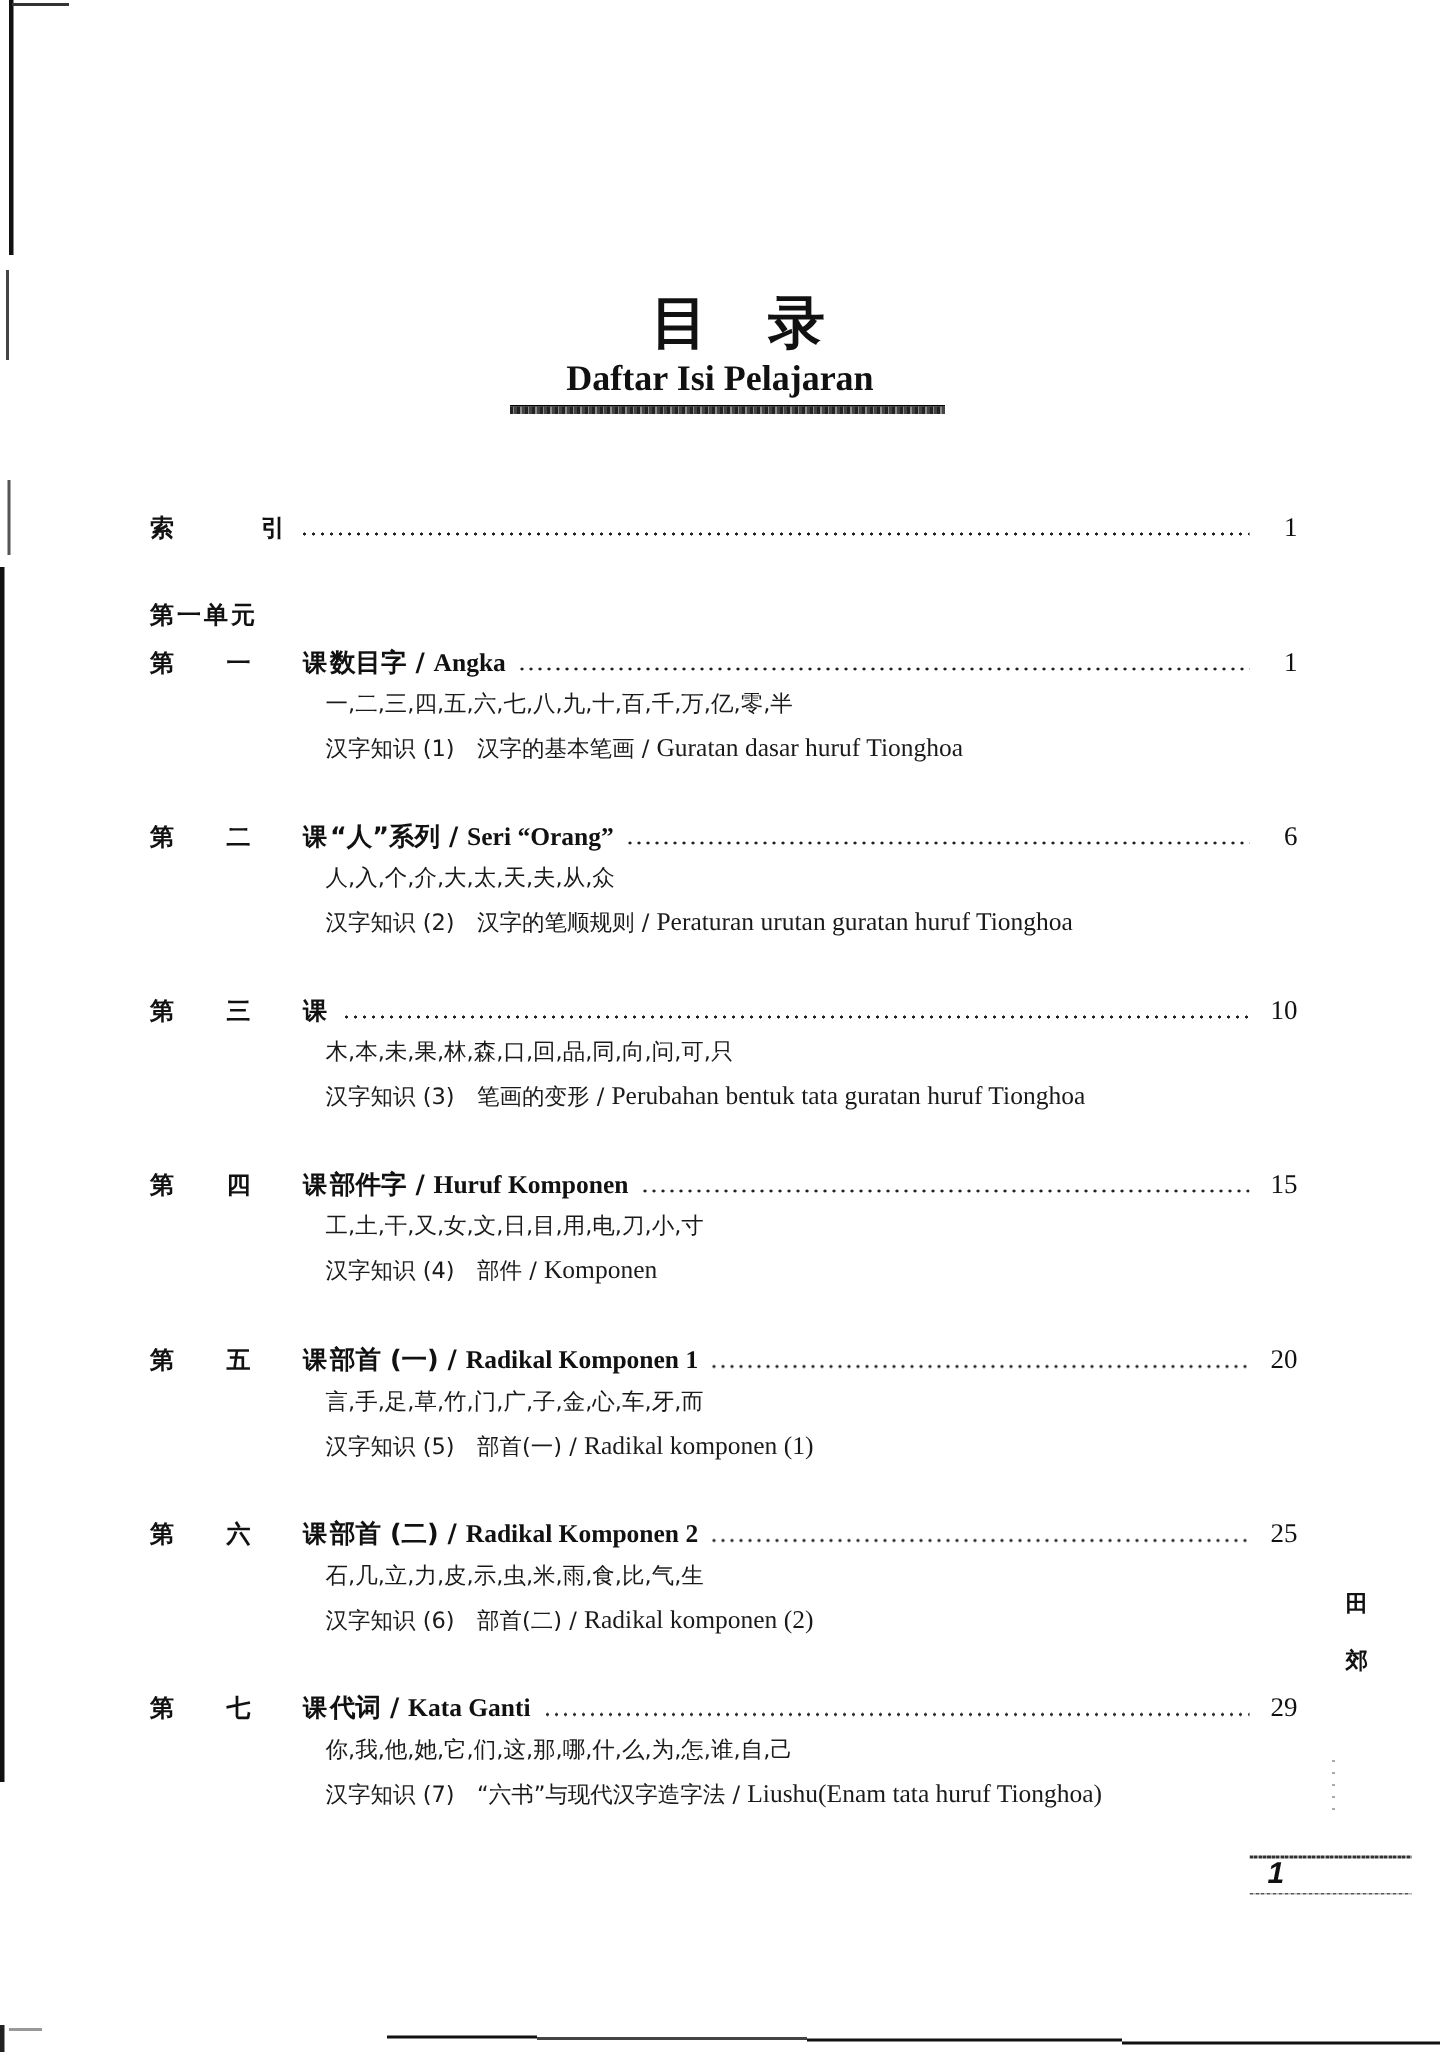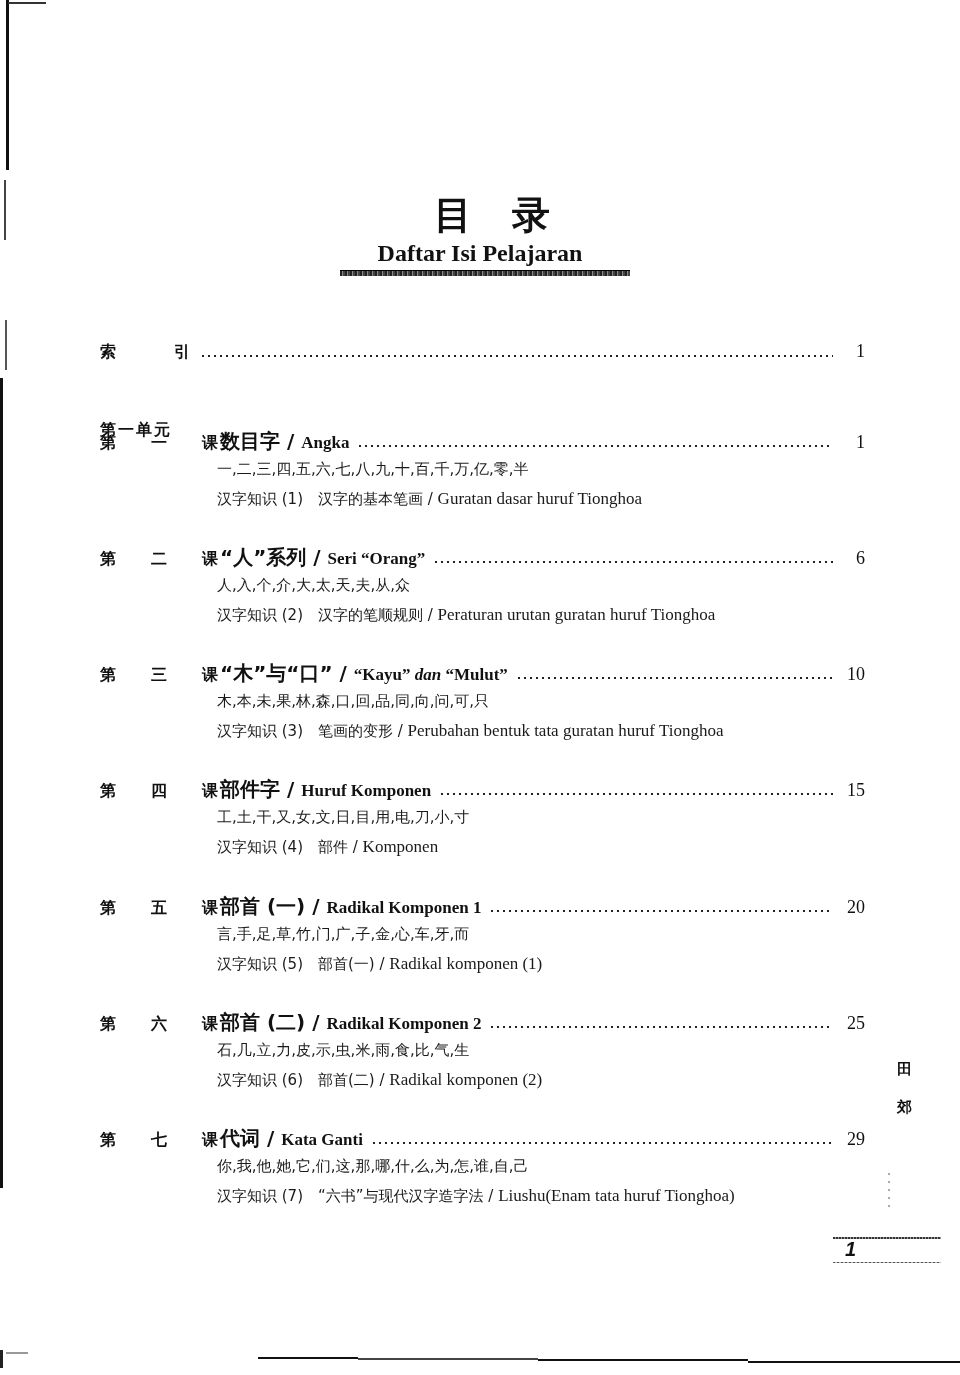--- a/index.html
+++ b/index.html
@@ -39,21 +39,21 @@
     .lesson-label {
       width: 118px; display: flex; justify-content: space-between; padding-right: 2px;
       font-family: "DejaVu Sans", sans-serif; font-weight: bold; font-size: 16px;
       flex-shrink: 0;
     }
     .lesson-label span { display: inline-block; }
     .title-text {
       font-family: "Liberation Serif", serif; font-weight: bold; font-size: 17px; white-space: nowrap;
       flex-shrink: 0;
     }
-    .title-text .cn { font-family: "DejaVu Sans", sans-serif; font-weight: bold; font-size: 20px; text-align: right; }
+    .title-text .cn { font-family: "DejaVu Sans", sans-serif; font-weight: bold; font-size: 17px; text-align: right; }
     .title-text .it { font-style: italic; }
     .leader {
       flex: 1; margin: 0 8px; height: 4px; align-self: center; position: relative; top: 4px;
       background-image: radial-gradient(circle, #222 0.9px, transparent 1.2px);
       background-size: 6px 4px; background-repeat: repeat-x; background-position: 0 50%;
     }
     .page {
       font-family: "Liberation Serif", serif; font-size: 18px; width: 24px; text-align: right; flex-shrink: 0;
     }
     .sub {
@@ -108,21 +108,21 @@
 
   <div class="row index-row" style="top:340px;">
     <div class="lesson-label">
       <span>索</span>
       <span>引</span>
     </div>
     <div class="leader"></div>
     <div class="page">1</div>
   </div>
 
-  <div class="unit" style="top:400px;margin-top:20px;">第一单元</div>
+  <div class="unit" style="top:400px;">第一单元</div>
 
   <div class="row" style="top:430px;">
     <div class="lesson-label">
       <span>第</span>
       <span>一</span>
       <span>课</span>
     </div>
     <div class="title-text">
       <span class="cn">数目字 / </span><span>Angka</span>
     </div>
@@ -149,23 +149,20 @@
   <div class="sub" style="top:574px;">人,入,个,介,大,太,天,夫,从,众</div>
   <div class="sub" style="top:604px;">
     <span>汉字知识 (2)　汉字的笔顺规则 / </span><span class="latin">Peraturan urutan guratan huruf Tionghoa</span>
   </div>
 
   <div class="row" style="top:662px;">
     <div class="lesson-label">
       <span>第</span>
       <span>三</span>
       <span>课</span>
-    </div>
-    <div class="title-text">
-      <span class="cn">“木”与“口” / </span><span>“Kayu” </span><span class="it">dan</span><span> “Mulut”</span>
     </div>
     <div class="leader"></div>
     <div class="page">10</div>
   </div>
   <div class="sub" style="top:690px;">木,本,未,果,林,森,口,回,品,同,向,问,可,只</div>
   <div class="sub" style="top:720px;">
     <span>汉字知识 (3)　笔画的变形 / </span><span class="latin">Perubahan bentuk tata guratan huruf Tionghoa</span>
   </div>
 
   <div class="row" style="top:778px;">

